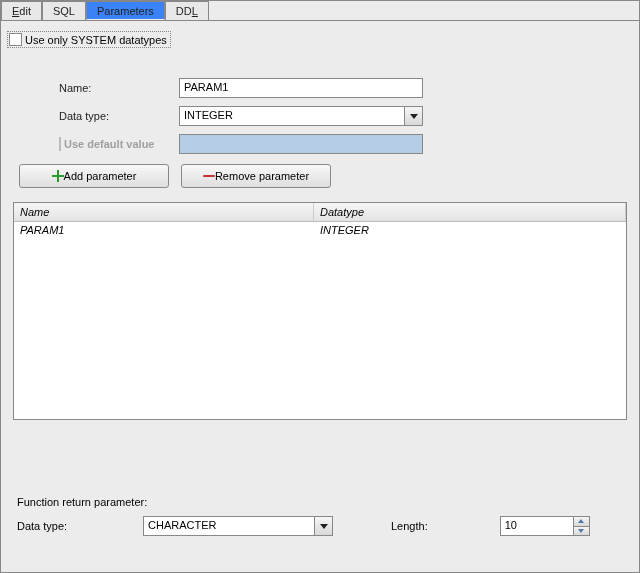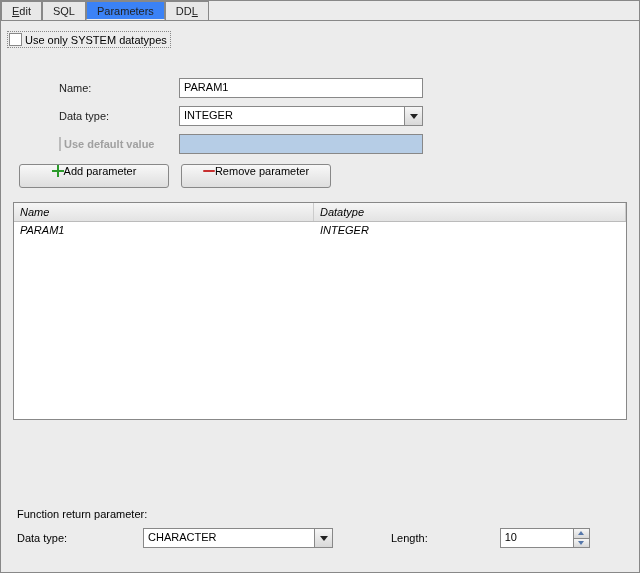--- a/index.html
+++ b/index.html
@@ -18,35 +18,35 @@
   .flabel { width: 160px; color: #222; padding-left: 40px; }
   .flabel.disabled { color: #a0a0a0; font-weight: bold; }
   .flabel.disabled .chk { border-color: #bbb; background: #f4f4f4; }
   .tinput { width: 244px; height: 20px; border: 1px solid #888; background: #fff; padding: 2px 4px; }
   .combo { width: 244px; height: 20px; border: 1px solid #888; background: #fff; display: flex; }
   .combo .ctext { flex: 1; padding: 2px 4px; }
   .combo .cbtn { width: 18px; border-left: 1px solid #888; background: linear-gradient(#f6f6f6,#d8d8d8); display: flex; align-items: center; justify-content: center; }
   .tri-down { width: 0; height: 0; border-left: 4px solid transparent; border-right: 4px solid transparent; border-top: 5px solid #222; }
   .disabled-box { width: 244px; height: 20px; border: 1px solid #888; background: #b6cde6; }
   .btn-row { display: flex; gap: 12px; margin-top: 10px; }
-  .btn { width: 150px; height: 24px; border: 1px solid #888; border-radius: 3px; background: linear-gradient(#f8f8f8,#dedede); display: inline-flex; align-items: flex-start; justify-content: center; cursor: default; }
+  .btn { width: 150px; height: 24px; border: 1px solid #888; border-radius: 3px; background: linear-gradient(#f8f8f8,#dedede); display: inline-flex; align-items: center; justify-content: center; cursor: default; }
   .ico-plus { display:inline-block; width:12px; height:12px; position:relative; }
   .ico-plus::before, .ico-plus::after { content:""; position:absolute; background:#2a9a2a; }
   .ico-plus::before { left:5px; top:0; width:2px; height:12px; }
   .ico-plus::after { top:5px; left:0; width:12px; height:2px; }
   .ico-minus { display:inline-block; width:12px; height:12px; position:relative; }
   .ico-minus::before { content:""; position:absolute; top:5px; left:0; width:12px; height:2px; background:#c73030; border-radius:1px; }
   .grid-wrap { margin: 14px 12px 0 12px; border: 1px solid #888; background: #fff; height: 218px; overflow: hidden; font-style: italic; }
   .gridhead { display: flex; height: 19px; background: linear-gradient(#f6f6f6,#e3e3e3); border-bottom: 1px solid #bbb; }
   .gridhead .col { padding: 3px 6px; border-right: 1px solid #ccc; }
   .col1 { width: 300px; }
   .col2 { flex: 1; }
   .gridrow { display: flex; height: 17px; }
   .gridrow .cell { padding: 2px 6px; }
-  .return-area { position: absolute; left: 0; right: 0; bottom: 0; padding: 12px 16px 24px 16px; }
+  .return-area { position: absolute; left: 0; right: 0; bottom: 0; padding: 12px 16px 36px 16px; }
   .retlabel { margin-bottom: 8px; }
   .retrow { display: flex; align-items: center; gap: 16px; }
   .retrow .lab { width: 110px; }
   .combo2 { width: 190px; height: 20px; border: 1px solid #888; background: #fff; display: flex; }
   .combo2 .ctext { flex: 1; padding: 2px 4px; }
   .combo2 .cbtn { width: 18px; border-left: 1px solid #888; background: linear-gradient(#f6f6f6,#d8d8d8); display:flex; align-items:center; justify-content:center; }
   .spin { width: 90px; height: 20px; border: 1px solid #888; background: #fff; display: flex; }
   .spin .sval { flex:1; padding: 2px 4px; }
   .spin .sbtns { width: 16px; border-left: 1px solid #888; display:flex; flex-direction:column; }
   .spin .sb { flex:1; background: linear-gradient(#f6f6f6,#d8d8d8); display:flex; align-items:center; justify-content:center; }

